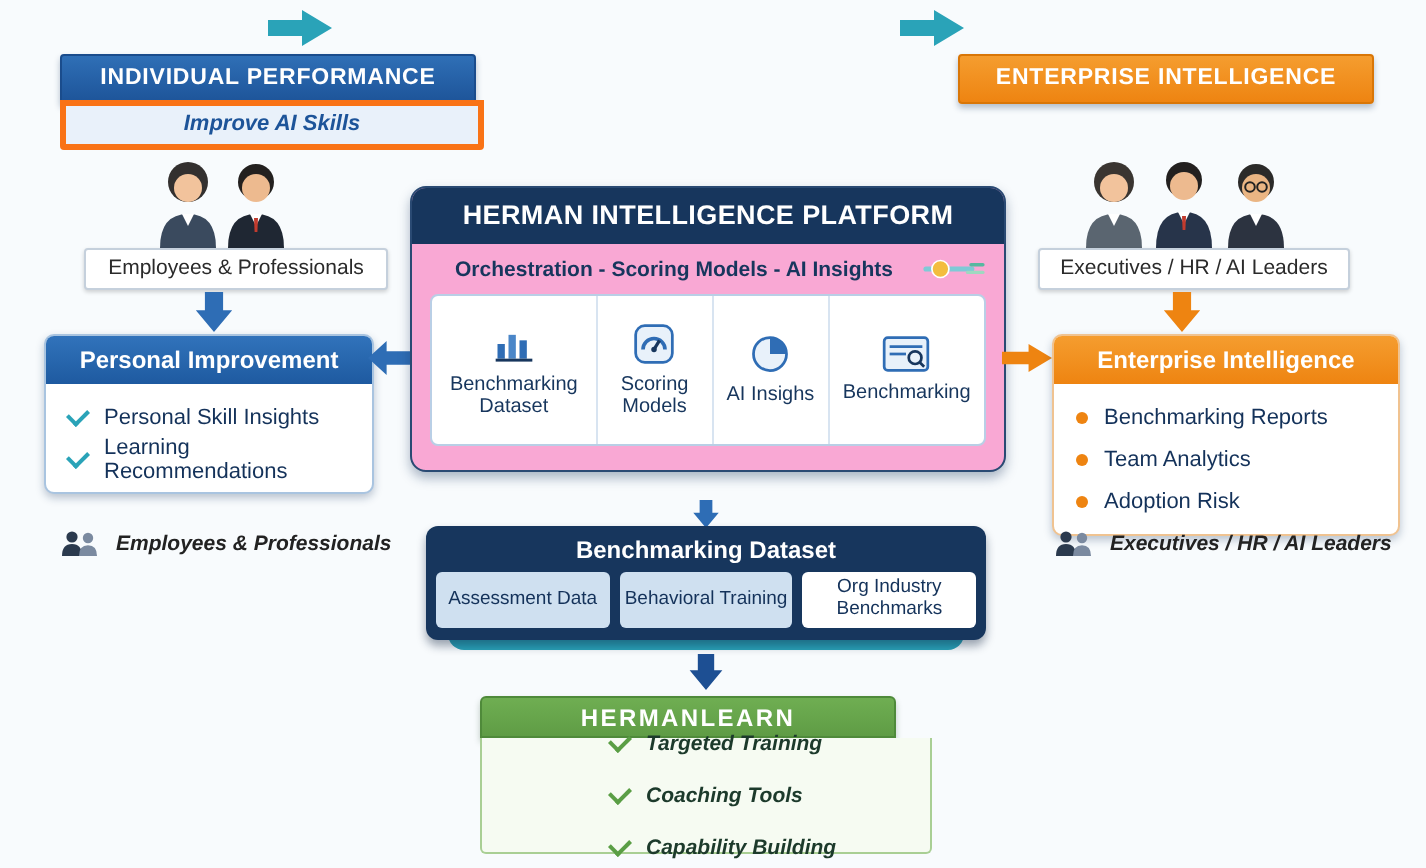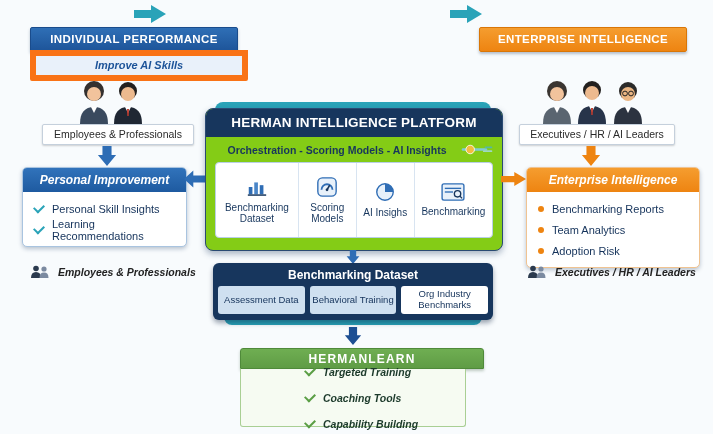--- a/index.html
+++ b/index.html
@@ -8,48 +8,48 @@
   .abs{position:absolute;}
 
   
   .hdr{position:absolute;height:23px;line-height:23px;text-align:center;color:#fff;
        font-weight:bold;font-size:11.5px;letter-spacing:.4px;border-radius:2px;
        box-shadow:0 2px 3px rgba(20,50,90,.3);}
   .hdr.blue{background:linear-gradient(#2f6fb6,#1d5499);border:1px solid #1a4c8c;}
   .hdr.orange{background:linear-gradient(#f59d2f,#ee8411);border:1px solid #d97607;}
   .sub{position:absolute;height:19px;line-height:19px;text-align:center;font-size:11px;
        font-style:italic;font-weight:bold;border-radius:0 0 2px 2px;}
-  .sub.blue{background:#e9f1fa;border:6px solid #f97316;color:#1d5499;}
+  .sub.blue{background:#e9f1fa;border:3px solid #f97316;color:#1d5499;}
   .sub.orange{background:#fdf2e3;border:1px solid #f2cf9f;color:#c76a0b;}
 
   .tag{position:absolute;height:19px;line-height:19px;text-align:center;font-size:10.5px;
        color:#2a2a2a;background:#fff;border:1px solid #c5d0dc;border-radius:2px;
        box-shadow:0 1px 2px rgba(0,0,0,.18);}
 
   
   .panel{position:absolute;background:#fff;border:1px solid #a9c4e0;border-radius:5px;
          box-shadow:0 2px 4px rgba(20,50,90,.28);}
   .panel-hdr{color:#fff;font-weight:bold;font-size:12px;text-align:center;padding:5px 2px;
-             border-radius:4px 4px 0 0;font-style:italic;}
+             border-radius:4px 4px 0 0;}
   .panel-hdr.blue{background:linear-gradient(#3173bb,#1e5aa0);}
   .panel-hdr.orange{background:linear-gradient(#f59d2f,#ee8411);}
   .panel-items{padding:6px 6px 6px 11px;}
   .item{display:flex;align-items:center;gap:8px;font-size:11px;color:#14325a;height:21px;}
   .check{width:8px;height:5px;border-left:2px solid #2aa3b8;border-bottom:2px solid #2aa3b8;
          transform:rotate(-45deg);flex:none;margin-top:-3px;}
   .check.green{border-color:#5a9e45;}
   .dot{width:6px;height:6px;border-radius:50%;background:#ee8411;flex:none;}
 
   .footer{position:absolute;display:flex;align-items:center;gap:6px;font-size:10.5px;
           font-style:italic;font-weight:bold;color:#222;}
 
   
   .plat-under{position:absolute;left:215px;top:102px;width:276px;height:30px;
               background:#2aa3b8;border-radius:8px;}
-  .platform{position:absolute;left:205px;top:108px;width:296px;height:141px;background:#84cc16;
+  .platform{position:absolute;left:205px;top:93px;width:296px;height:141px;background:#f9a8d4;
             border:1px solid #2a4a73;border-radius:8px;box-shadow:0 3px 6px rgba(20,50,90,.35);}
   .plat-hdr{background:#17365d;color:#fff;font-weight:bold;font-size:13.5px;text-align:center;
             height:28px;line-height:28px;border-radius:7px 7px 0 0;letter-spacing:.2px;}
   .plat-sub{position:relative;height:25px;display:flex;align-items:center;justify-content:center;
             font-size:10.5px;font-weight:bold;color:#17365d;padding-right:34px;}
   .plat-toggle{position:absolute;right:8px;top:7px;}
   .modules{display:flex;margin:0 9px;background:#fff;border:1px solid #b9cfe6;border-radius:4px;
            height:76px;box-sizing:border-box;}
   .module{display:flex;flex-direction:column;align-items:center;justify-content:center;gap:4px;
           padding:4px 3px;border-right:1px solid #d8e4f1;text-align:center;font-size:10px;
@@ -62,21 +62,21 @@
   .dataset{position:absolute;left:213px;top:263px;width:280px;height:57px;background:#17365d;
            border-radius:6px;box-shadow:0 3px 5px rgba(10,30,60,.4);box-sizing:border-box;}
   .ds-title{color:#fff;font-weight:bold;font-size:12px;text-align:center;padding:5px 0 4px;}
   .ds-items{display:flex;gap:5px;padding:0 5px;}
   .ds-item{flex:1;background:#cfe0f0;color:#14325a;font-size:9.5px;border-radius:3px;
            display:flex;align-items:center;justify-content:center;text-align:center;
            padding:3px 2px;line-height:1.15;min-height:22px;}
   .ds-item.white{background:#fff;}
 
   
-  .learn-hdr{position:absolute;left:240px;top:348px;width:244px;height:21px;
+  .learn-hdr{position:absolute;left:240px;top:348px;width:208px;height:21px;
              background:linear-gradient(#6fae52,#5f9c45);border:1px solid #4f8a3a;color:#fff;
              font-weight:bold;font-size:12px;letter-spacing:1.2px;text-align:center;
              line-height:21px;border-radius:3px 3px 0 0;box-sizing:border-box;
              box-shadow:0 2px 3px rgba(20,60,20,.25);}
   .learn-body{position:absolute;left:240px;top:369px;width:226px;height:58px;background:#f6fbf2;
               border:1px solid #a9cf94;border-top:none;border-radius:0 0 3px 3px;
               display:flex;flex-direction:column;justify-content:center;gap:14px;
               box-sizing:border-box;padding-left:64px;}
   .learn-item{display:flex;align-items:center;gap:8px;font-size:10.5px;font-style:italic;
               font-weight:bold;color:#1c3a2b;height:15px;}

